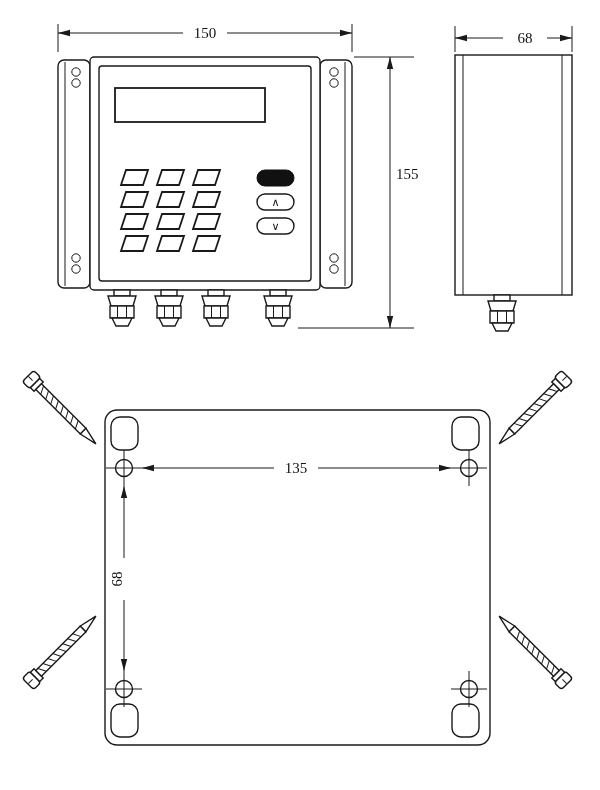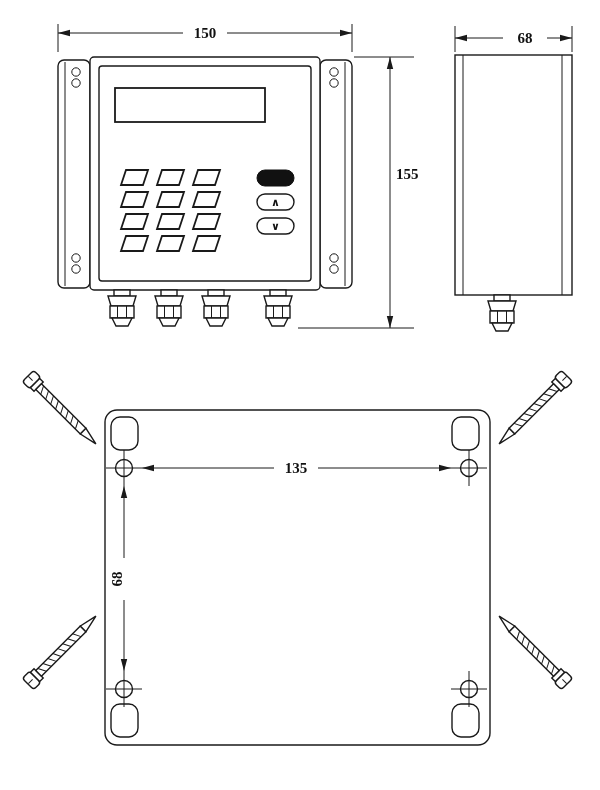--- a/index.html
+++ b/index.html
@@ -1,16 +1,16 @@
 <!DOCTYPE html>
 <html><head>
 <meta charset="utf-8">
 <style>
   html,body{margin:0;padding:0;background:#ffffff;}
-  .canvas{width:600px;height:790px;background:#ffffff;position:relative;overflow:hidden;font-weight:bold;}
+  .canvas{width:600px;height:790px;background:#ffffff;position:relative;overflow:hidden;}
   svg{display:block;}
   .s   {stroke:#1a1a1a;fill:none;stroke-width:1.4;stroke-linejoin:miter;stroke-linecap:butt;}
   .sf  {stroke:#1a1a1a;fill:#ffffff;stroke-width:1.4;stroke-linejoin:miter;}
   .bold{stroke-width:1.8;}
   .thin{stroke-width:1;}
   .dim {stroke:#1a1a1a;fill:none;stroke-width:1;}
   .arrow{fill:#1a1a1a;stroke:none;}
   .blackfill{fill:#111111;stroke:#111111;}
   text.dimtxt{font-family:"Liberation Serif","DejaVu Serif",serif;font-size:15px;fill:#111111;}
   text.chev{font-family:"DejaVu Sans",sans-serif;font-size:11px;fill:#111111;}

